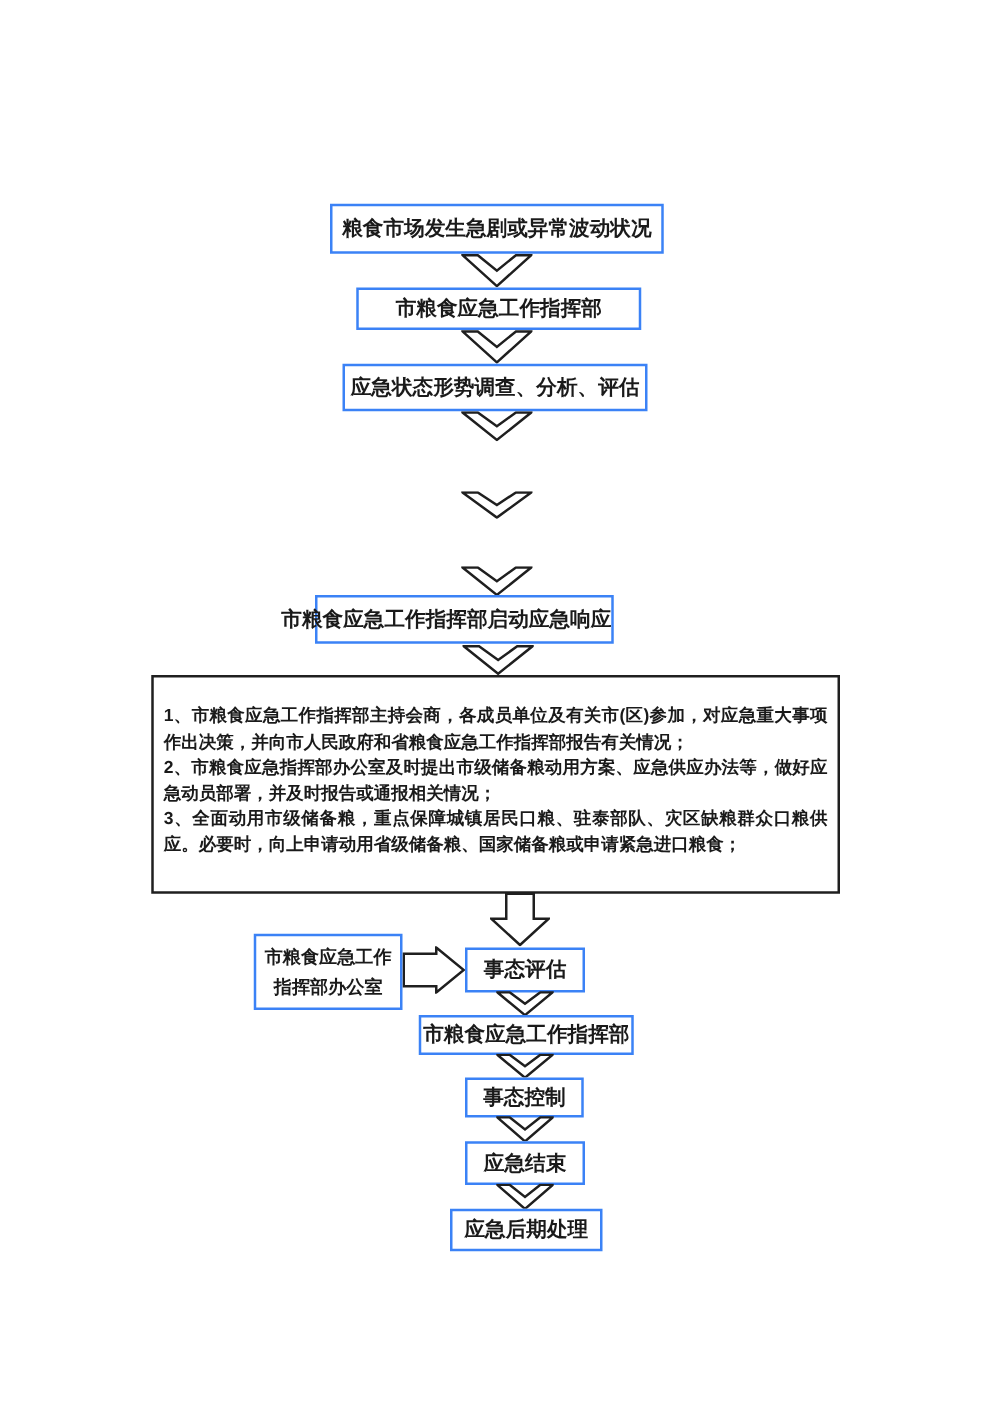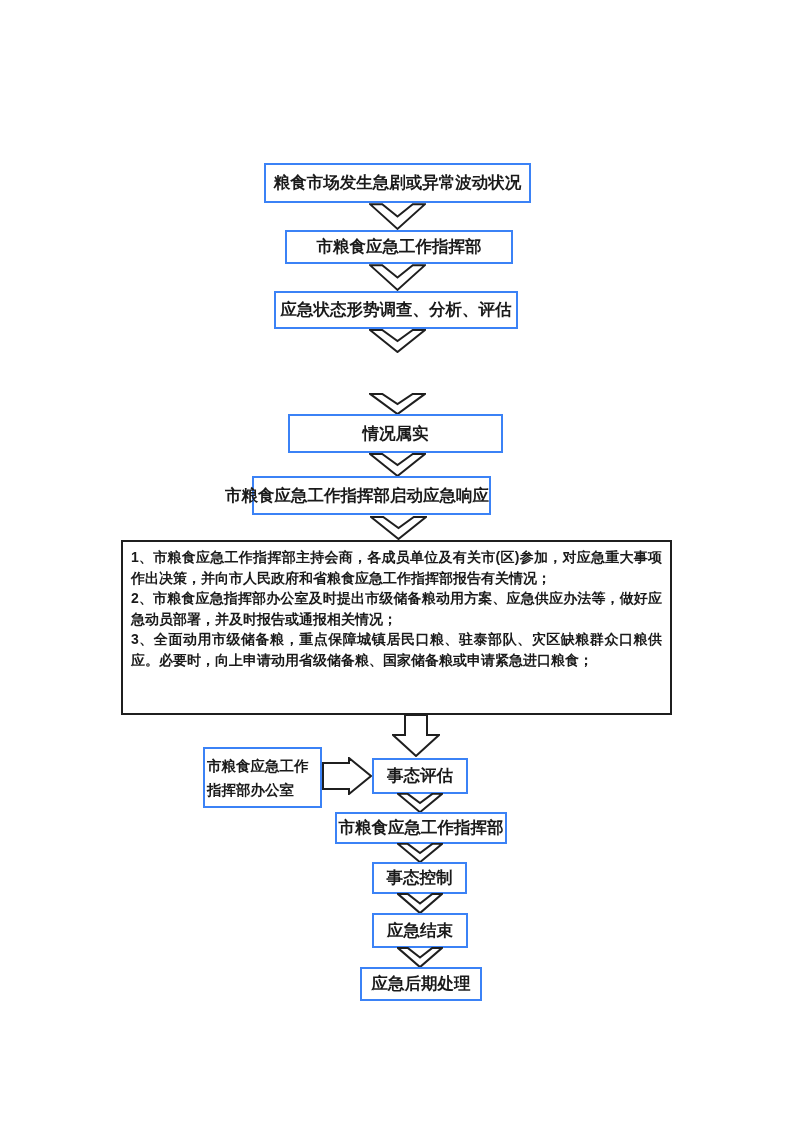--- a/index.html
+++ b/index.html
@@ -28,32 +28,33 @@
   .node-label {
     font-size: 16.5px;
     font-weight: bold;
     white-space: nowrap;
     color: #1a1a1a;
   }
   .side-node {
     justify-content: flex-start;
     padding-left: 2px;
     padding-right: 2px;
+    text-align: center;
   }
   .side-node .node-label {
     white-space: normal;
     font-size: 14.5px;
     line-height: 24px;
   }
   .detail-box {
     position: absolute;
     box-sizing: border-box;
     border: 2px solid #1f1f1f;
     background: #ffffff;
-    padding: 5px 8px;
+    padding: 20px 8px;
   }
   .detail-box p {
     margin: 0;
     font-size: 14px;
     font-weight: 600;
     line-height: 20.5px;
     color: #1a1a1a;
     text-align: justify;
   }
   .arrow {
@@ -94,23 +95,20 @@
 
   <svg class="arrow" style="left:369px; top:329px;" width="57" height="24" viewBox="0 0 56 24" preserveAspectRatio="none">
     <polygon points="1,1 28,23 55,1 43,1 28,12 13,1" vector-effect="non-scaling-stroke"></polygon>
   </svg>
 
 
   <svg class="arrow" style="left:369px; top:393px;" width="57" height="22" viewBox="0 0 56 24" preserveAspectRatio="none">
     <polygon points="1,1 28,23 55,1 43,1 28,12 13,1" vector-effect="non-scaling-stroke"></polygon>
   </svg>
 
-  <div class="node" style="left:288px; top:414px; width:215px; height:39px;">
-    <span class="node-label">情况属实</span>
-  </div>
 
   <svg class="arrow" style="left:369px; top:453px;" width="57" height="24" viewBox="0 0 56 24" preserveAspectRatio="none">
     <polygon points="1,1 28,23 55,1 43,1 28,12 13,1" vector-effect="non-scaling-stroke"></polygon>
   </svg>
 
   <div class="node" style="left:252px; top:476px; width:239px; height:39px;justify-content:flex-end;">
     <span class="node-label">市粮食应急工作指挥部启动应急响应</span>
   </div>
 
   <svg class="arrow" style="left:370px; top:516px;" width="57" height="24" viewBox="0 0 56 24" preserveAspectRatio="none">

